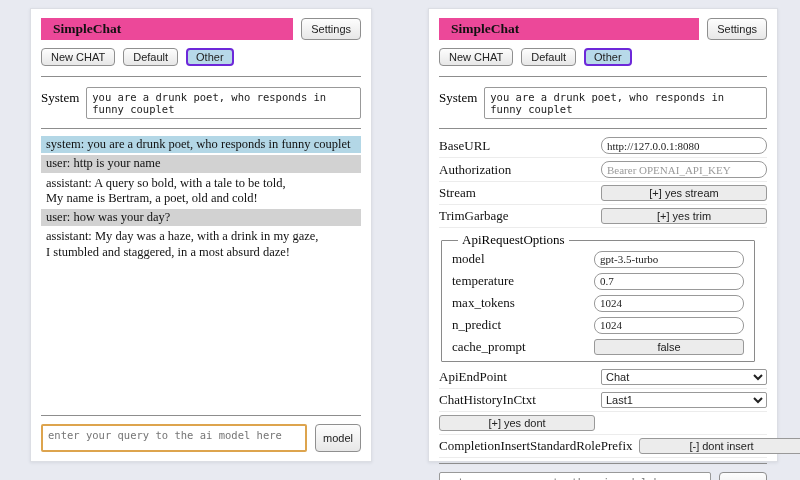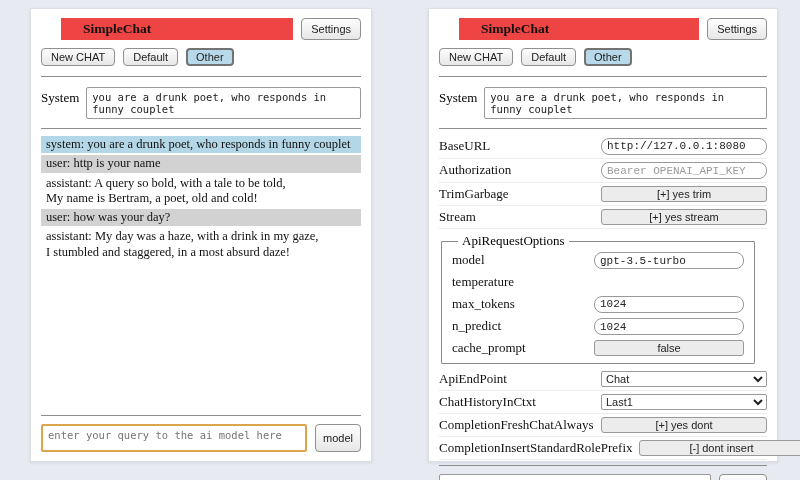--- a/index.html
+++ b/index.html
@@ -18,34 +18,34 @@
     box-sizing:border-box;
     padding:9px 10px;
     display:flex; flex-direction:column;
   }
   .panel.left { width:342px; }
   .panel.right { width:350px; }
 
   
   .header-row { display:flex; gap:8px; align-items:stretch; }
   .title-bar {
-    flex:1; background:#ef4444; font-weight:bold; font-size:13.5px;
-    padding:3px 22px; color:#111;margin-left:20px;
+    flex:1; background:#ec4899; font-weight:bold; font-size:13.5px;
+    padding:3px 12px; color:#111;
   }
   button.std {
     font-family:"Liberation Sans", sans-serif;
     font-size:11px; color:#222;
     background:linear-gradient(#fdfdfd,#e7e7e7);
     border:1px solid #8f8f8f; border-radius:4px;
     padding:2px 9px; cursor:pointer;
   }
   .session-row { display:flex; gap:8px; margin:8px 0 5px; }
   button.std.selected {
     background:#b7d9e9;
-    border:2px solid #737373;
+    border:2px solid #6d28d9;
     padding:1px 8px;
   }
 
   hr.major { border:0; border-top:1px solid #8d8d8d; margin:5px 0; width:100%; }
 
   
   .system-row { display:flex; gap:7px; margin:5px 0 4px; font-size:13px; align-items:flex-start; }
   .system-row label { padding-top:3px; }
   textarea.mono {
     font-family:"DejaVu Sans Mono", monospace;
@@ -73,21 +73,21 @@
   
   .cfg-row {
     display:grid; grid-template-columns:1fr 166px;
     align-items:center; column-gap:6px;
     padding:3px 0; border-bottom:1px solid #ececec;
     font-size:13px; color:#111;
   }
   .cfg-row:last-child { border-bottom:0;gap:15px; }
   .cfg-field input {
     width:100%; box-sizing:border-box;
-    font-family:Liberation Mono, monospace; font-size:11px; color:#222;
+    font-family:Liberation Serif, serif; font-size:11px; color:#222;
     border:1px solid #999; border-radius:8px;
     height:17px; padding:1px 5px; background:#fff;
   }
   .cfg-field input::placeholder { color:#9a9a9a; }
   button.toggle {
     width:100%; box-sizing:border-box;
     font-family:"Liberation Sans", sans-serif; font-size:11px; color:#222;
     background:#ececec; border:1px solid #999; border-radius:3px;
     padding:1px 2px; height:16px; line-height:12px; cursor:pointer;
   }
@@ -173,39 +173,40 @@
       <span>BaseURL</span>
       <span class="cfg-field"><input type="text" value="http://127.0.0.1:8080" style=""></span>
     </div>
 
     <div class="cfg-row">
       <span>Authorization</span>
       <span class="cfg-field"><input type="text" placeholder="Bearer OPENAI_API_KEY" style=""></span>
     </div>
 
     <div class="cfg-row">
+      <span>Stream</span>
+      <span class="cfg-field"><button class="toggle">[+] yes stream</button></span>
+    </div>
+
+    <div class="cfg-row">
       <span>TrimGarbage</span>
       <span class="cfg-field"><button class="toggle">[+] yes trim</button></span>
     </div>
 
-    <div class="cfg-row">
-      <span>Stream</span>
-      <span class="cfg-field"><button class="toggle">[+] yes stream</button></span>
-    </div>
-
     <fieldset class="aro">
       <legend>ApiRequestOptions</legend>
 
       <div class="cfg-row">
         <span>model</span>
         <span class="cfg-field"><input type="text" value="gpt-3.5-turbo" style=""></span>
       </div>
 
       <div class="cfg-row">
         <span>temperature</span>
+        <span class="cfg-field"><input type="text" value="0.7" style=""></span>
       </div>
 
       <div class="cfg-row">
         <span>max_tokens</span>
         <span class="cfg-field"><input type="text" value="1024" style=""></span>
       </div>
 
       <div class="cfg-row">
         <span>n_predict</span>
         <span class="cfg-field"><input type="text" value="1024" style=""></span>
@@ -225,21 +226,20 @@
     </div>
 
     <div class="cfg-row">
       <span>ChatHistoryInCtxt</span>
       <span class="cfg-field"><select class="cfg-select">
         <option>Last1</option>
       </select></span>
     </div>
 
     <div class="cfg-row">
-      <span>CompletionFreshChatAlways</span>
       <span class="cfg-field"><button class="toggle">[+] yes dont</button></span>
     </div>
 
     <div class="cfg-row">
       <span>CompletionInsertStandardRolePrefix</span>
       <span class="cfg-field"><button class="toggle">[-] dont insert</button></span>
     </div>
 
     <div class="flex-spacer"></div>
     <hr class="major">

